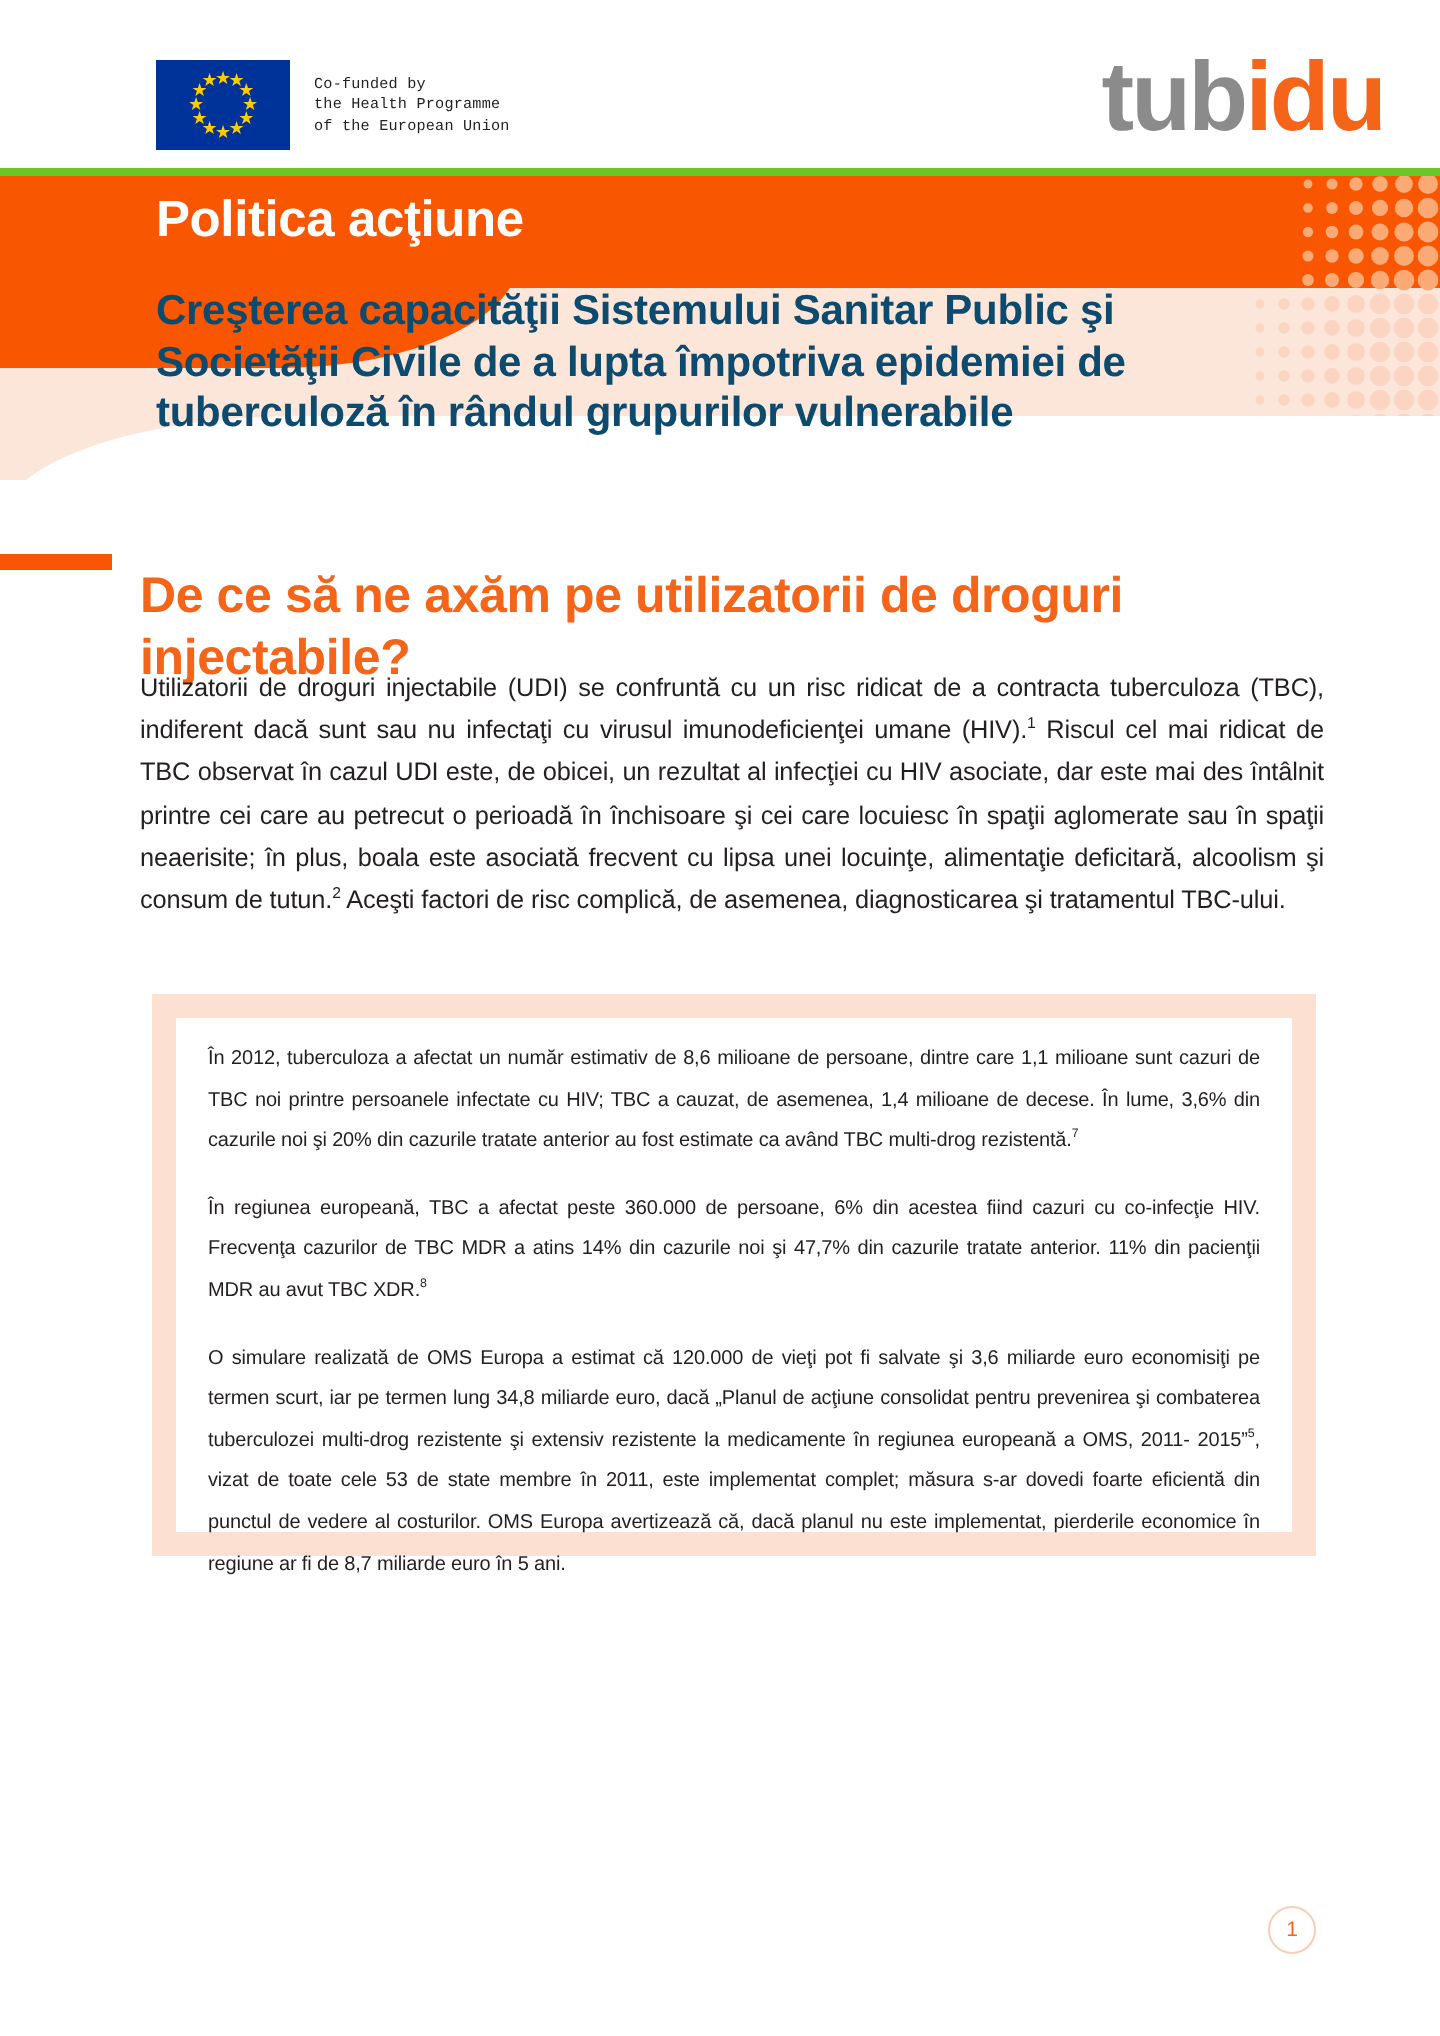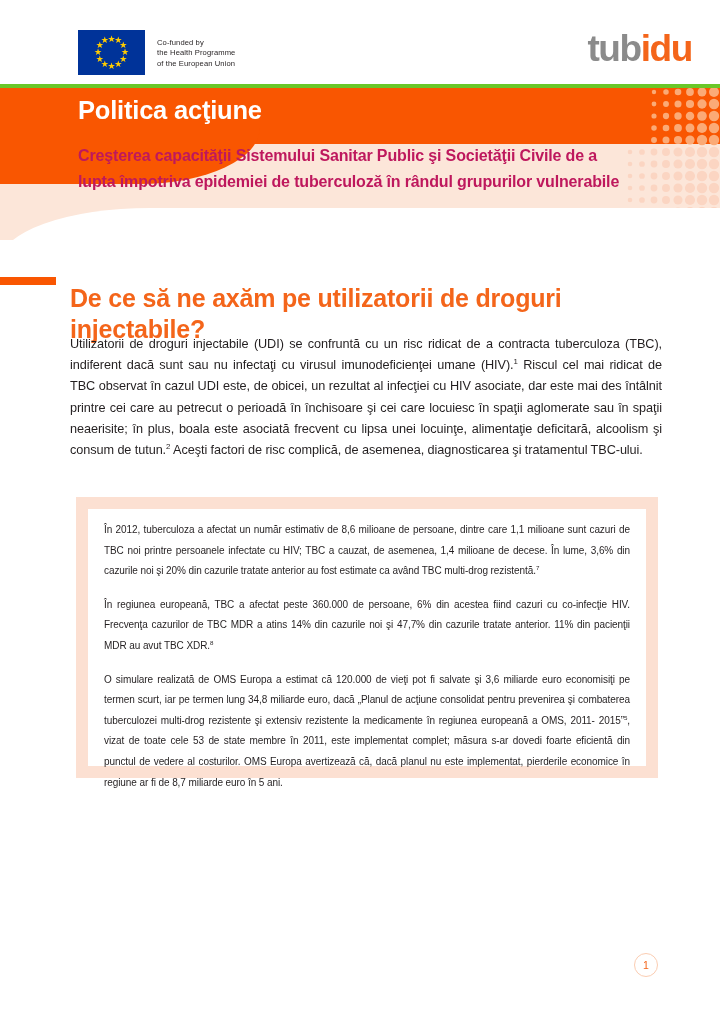--- a/index.html
+++ b/index.html
@@ -48,26 +48,27 @@
     text-align: center;
   }
   .eu-text {
     margin-left: 12px;
     font-size: 7.6px;
     line-height: 10.4px;
     color: #231f20;
     padding-top: 8px;
     white-space: pre-line;
     letter-spacing: 0.1px;
+    font-family: Liberation Mono, monospace;
   }
   .brand {
     position: absolute;
     right: 28px;
     top: 22px;
-    font-size: 37px;
+    font-size: 49px;
     font-weight: bold;
     letter-spacing: -1.4px;
     line-height: 54px;
   }
   .brand .tub { color: #8b8b8b; }
   .brand .idu { color: #f4651a; }
 
   
   .green-rule {
     position: absolute;
@@ -122,23 +123,23 @@
     font-size: 25.5px;
     font-weight: bold;
     color: #ffffff;
     letter-spacing: -0.2px;
   }
   .banner-subtitle {
     position: absolute;
     left: 78px;
     top: 55px;
     width: 560px;
-    font-size: 16px;
+    font-size: 21px;
     font-weight: bold;
-    color: #be185d;
+    color: #0c4a6e;
     line-height: 25.5px;
     letter-spacing: -0.15px;
   }
 
   
   .section-rule {
     position: absolute;
     left: 0;
     top: 277px;
     width: 56px;

